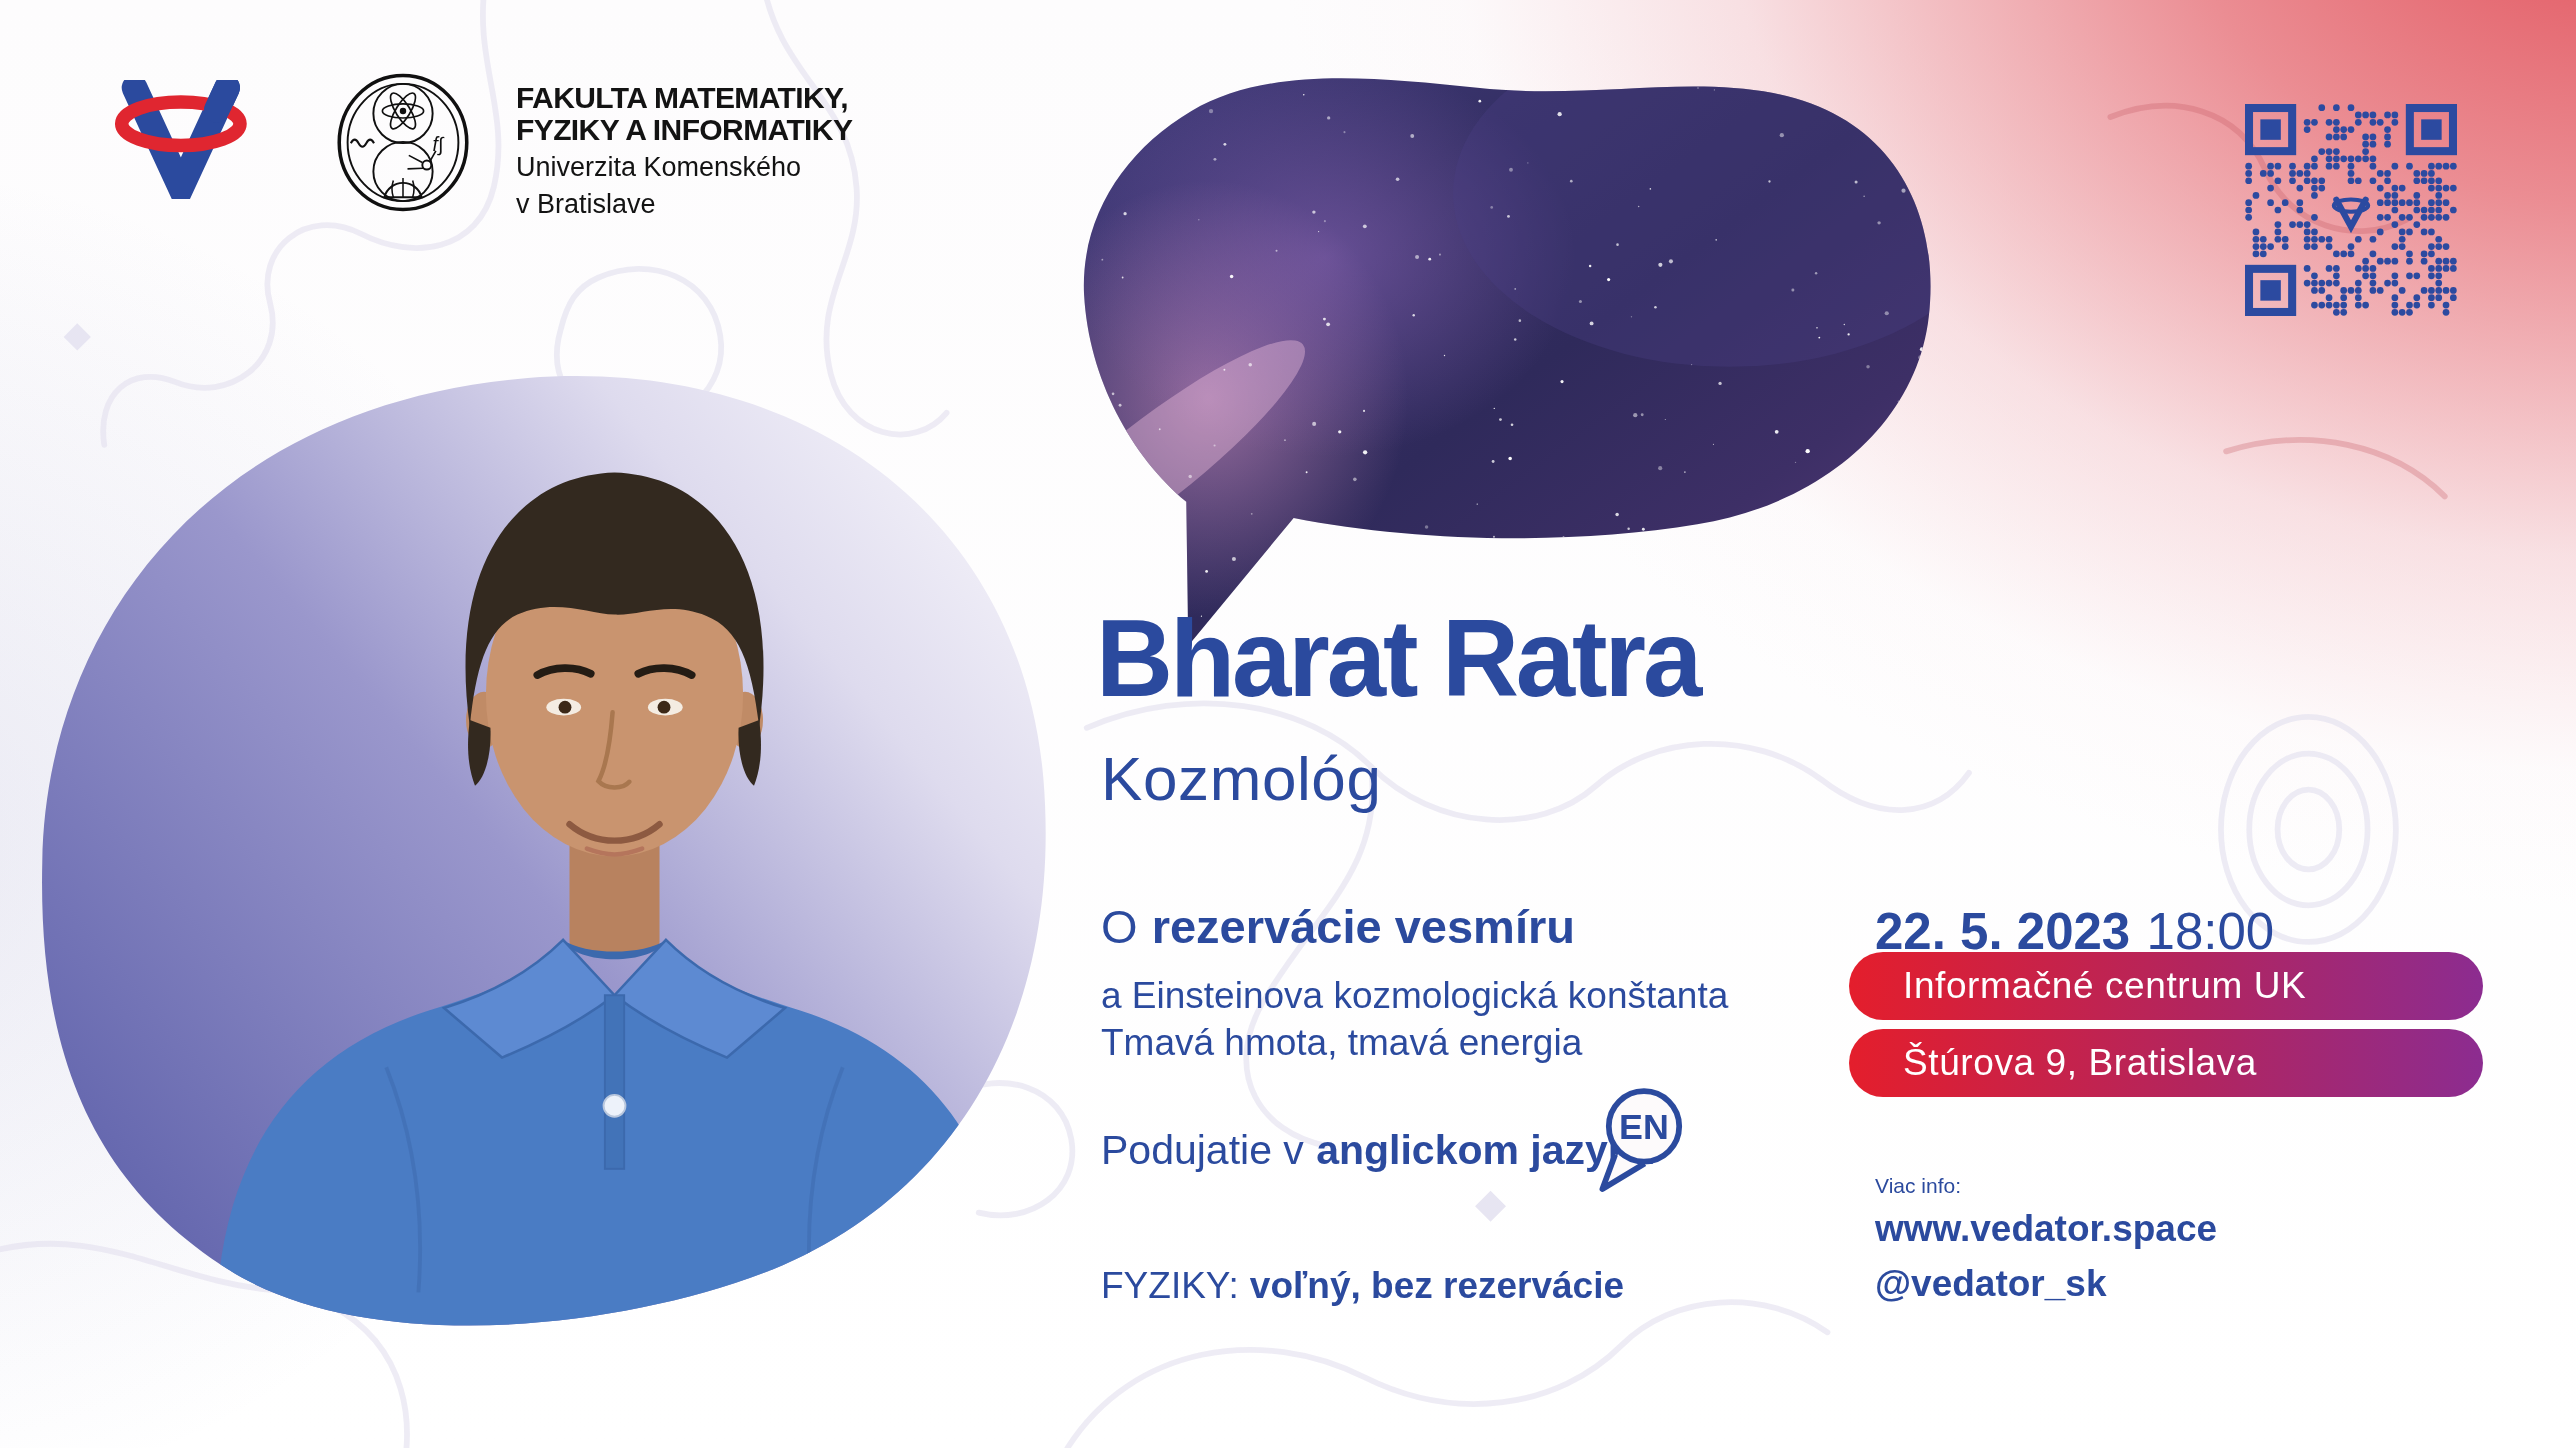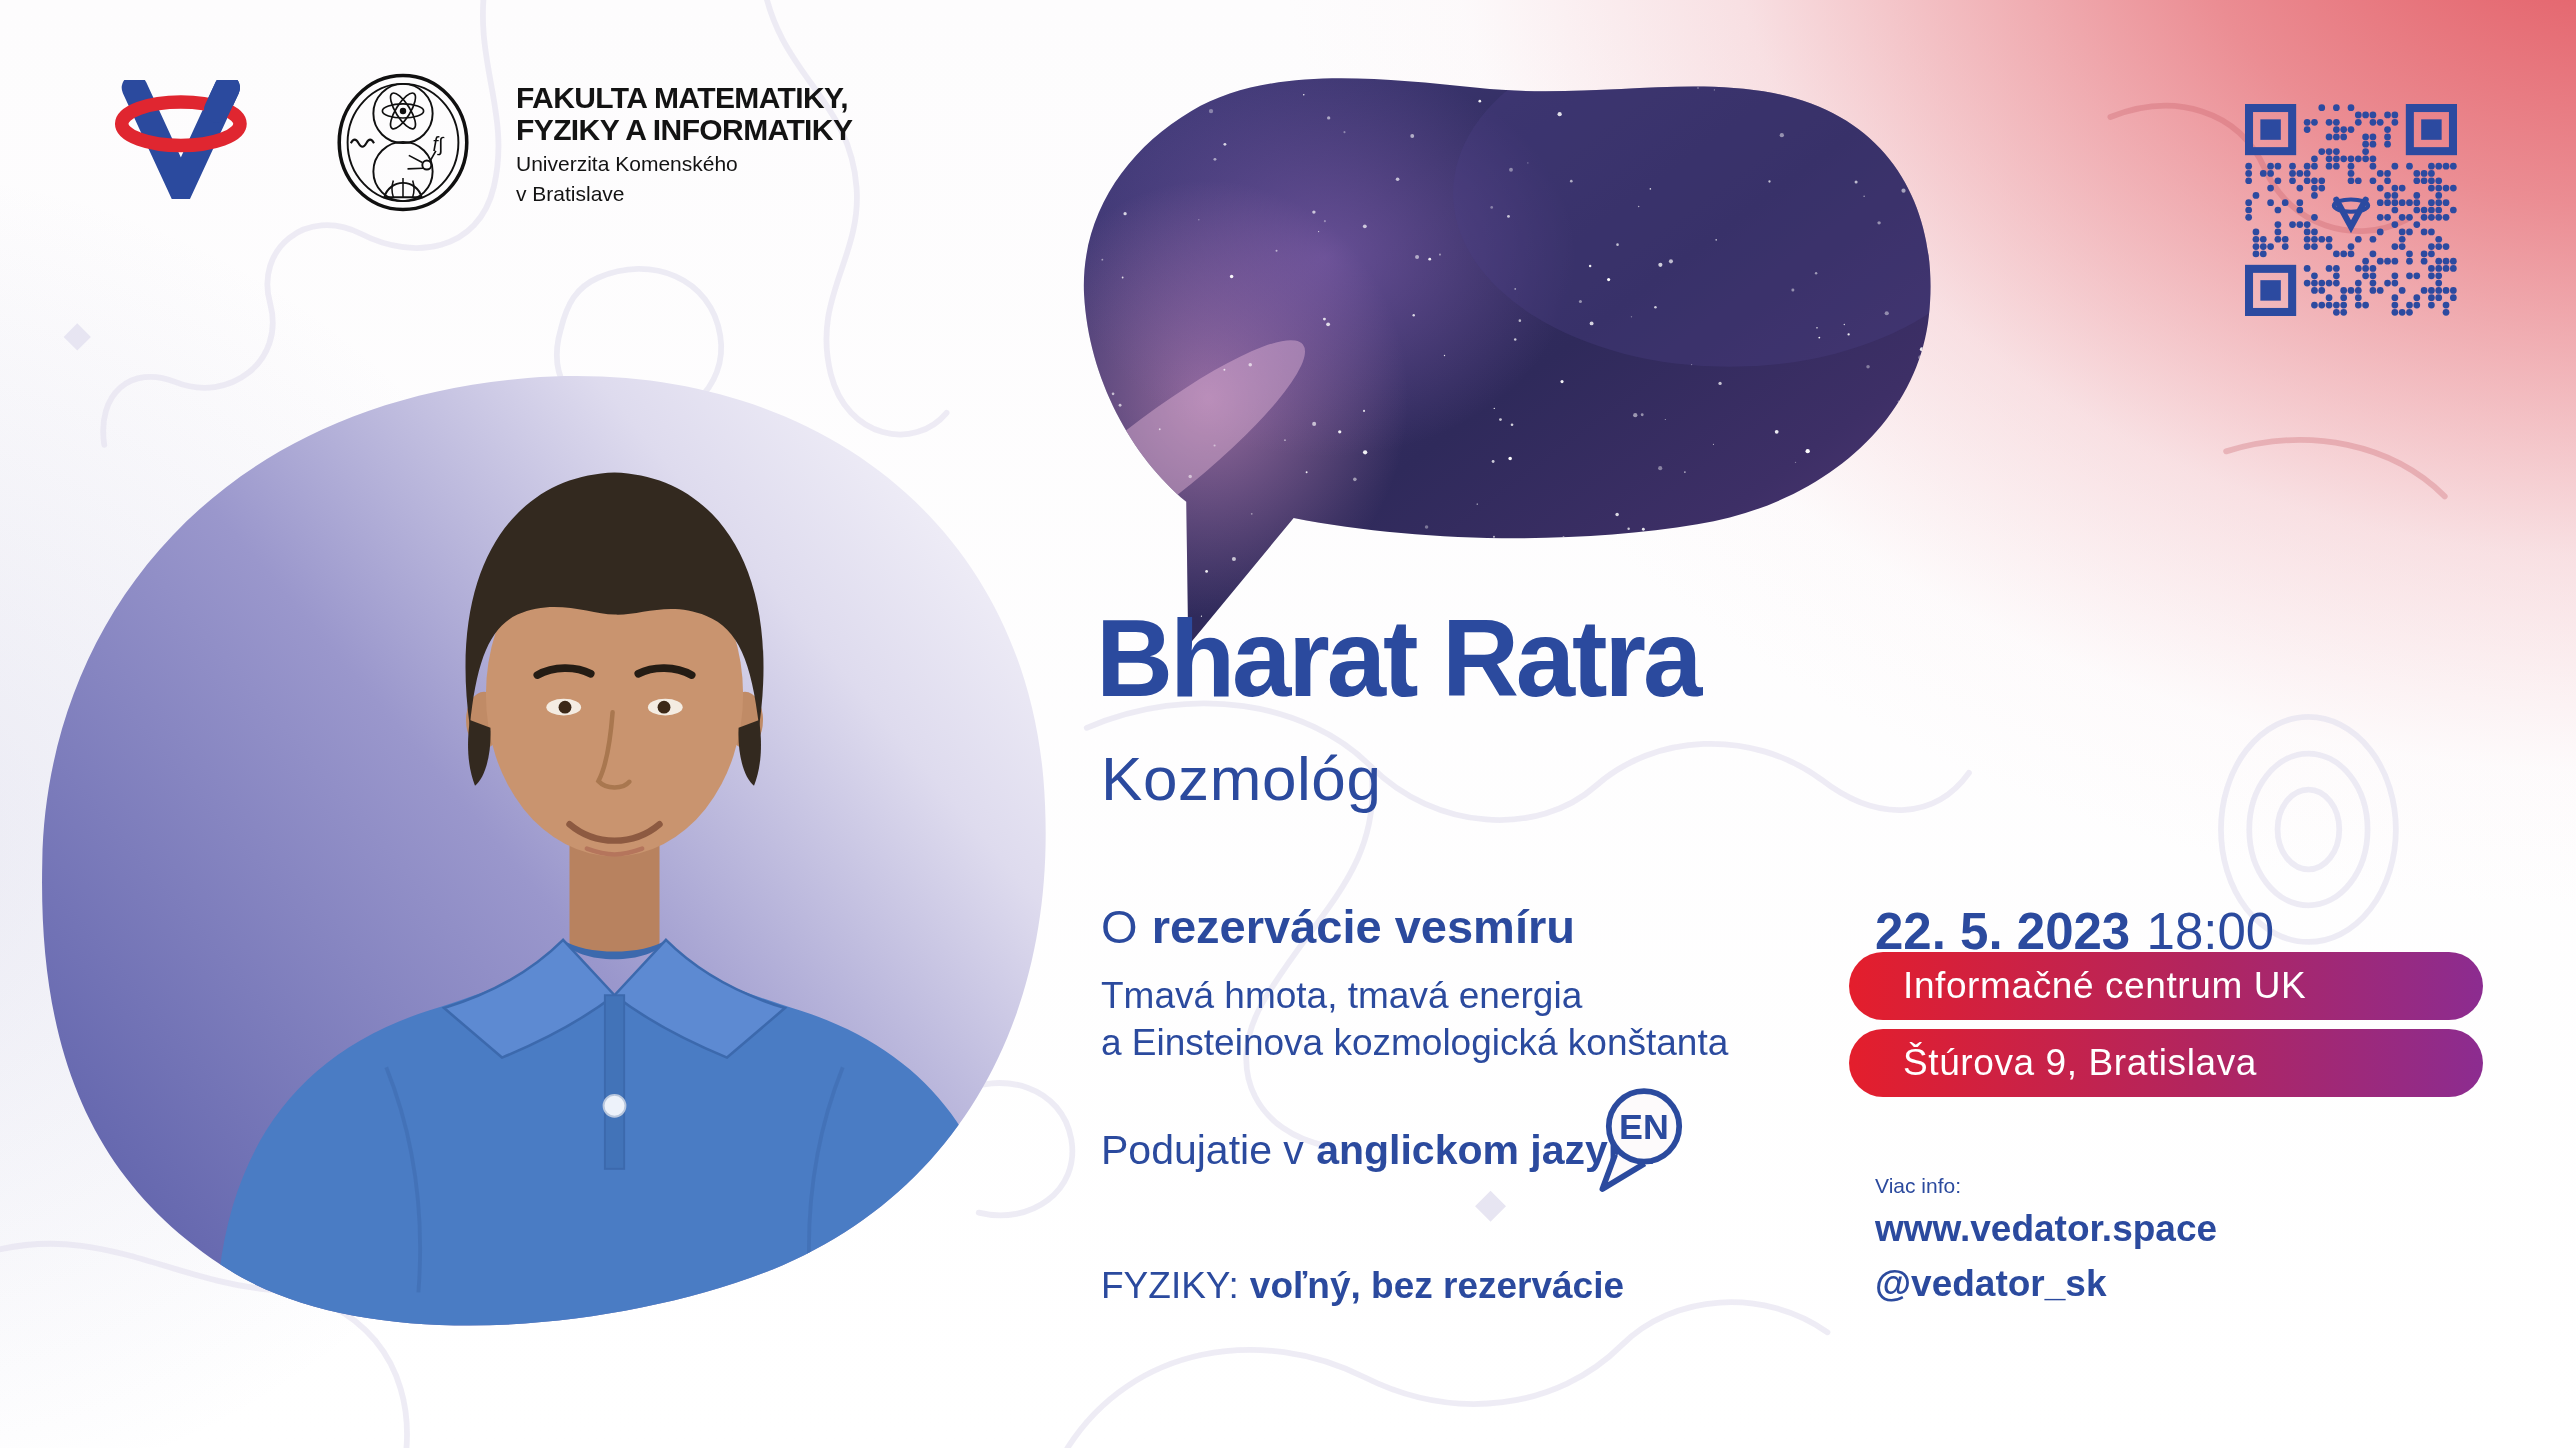--- a/index.html
+++ b/index.html
@@ -16,21 +16,21 @@
   }
   .abs{position:absolute;}
   .blue{color:#2b4a9e;}
   .b{font-weight:700;}
   .lt{font-weight:400;}
   .pre{margin-right:.30em;}
 
   
   .faculty-text{left:516px;top:82px;color:#131313;}
   .faculty-text .l1{font-weight:700;font-size:30px;line-height:1.06;letter-spacing:-0.6px;}
-  .faculty-text .l2{font-weight:400;font-size:21px;line-height:1.14;margin-top:6.4px;}
+  .faculty-text .l2{font-weight:400;font-size:27px;line-height:1.14;margin-top:6.4px;}
 
   
   .title{left:1096px;top:603px;font-size:110px;font-weight:700;letter-spacing:-3.2px;
          transform:scaleX(.97);transform-origin:left top;line-height:1;}
   .role{left:1101px;top:743px;font-size:62px;font-weight:400;letter-spacing:0.6px;}
   .topic{left:1101px;top:899px;font-size:47px;}
   .desc{left:1101px;top:972px;font-size:37px;line-height:1.28;font-weight:400;}
   .lang{left:1101px;top:1127px;font-size:41px;}
   .entry{left:1101px;top:1265px;font-size:37px;}
 
@@ -634,22 +634,22 @@
 </svg>
 
 <h1 class="abs blue title" style="margin:0;">Bharat Ratra</h1>
 <div class="abs blue role">Kozmológ</div>
 
 <div class="abs blue topic">
   <span class="lt pre">O</span><span class="b">rezervácie vesmíru</span>
 </div>
 
 <div class="abs blue desc">
+  <div>a Einsteinova kozmologická konštanta</div>
   <div>Tmavá hmota, tmavá energia</div>
-  <div>a Einsteinova kozmologická konštanta</div>
 </div>
 
 <div class="abs blue lang">
   <span class="lt pre">Podujatie v</span><span class="b">anglickom jazyku</span>
 </div>
 
 <svg class="abs badge" viewBox="0 0 150 180">
   <path d="M 30,108 L 10,162 L 76,122" fill="#fdfafb" stroke="#2b4a9e" stroke-width="9" stroke-linejoin="round"></path>
   <circle cx="75" cy="64" r="55" fill="#fdfafb" stroke="#2b4a9e" stroke-width="9"></circle>
   <text x="75" y="84" text-anchor="middle" font-size="56" font-weight="700" fill="#2b4a9e">EN</text>

